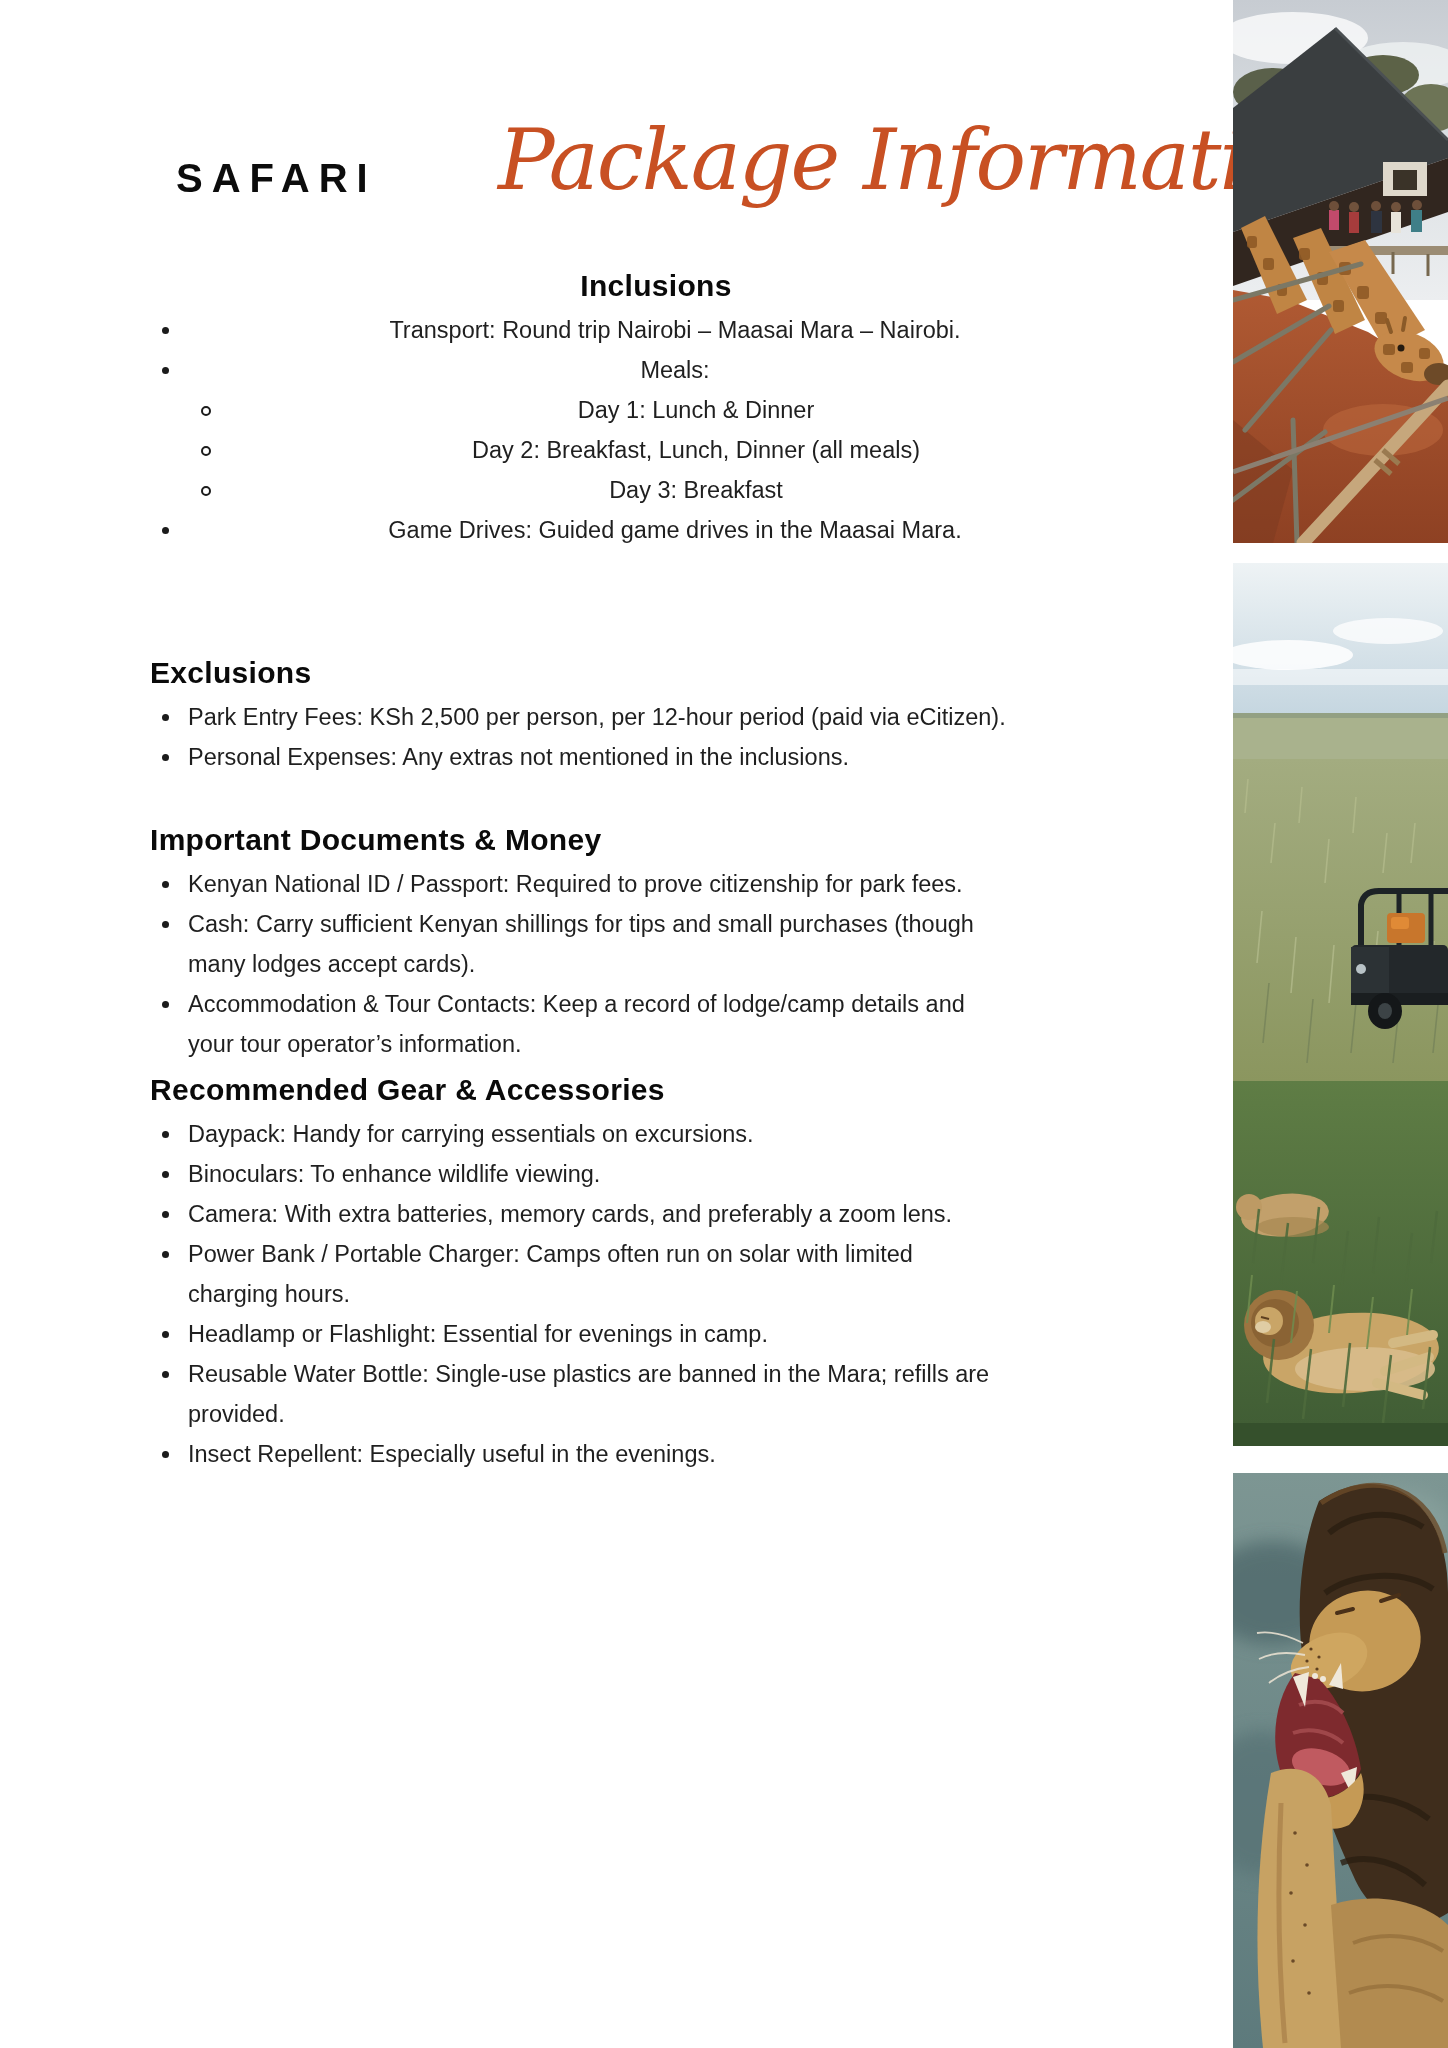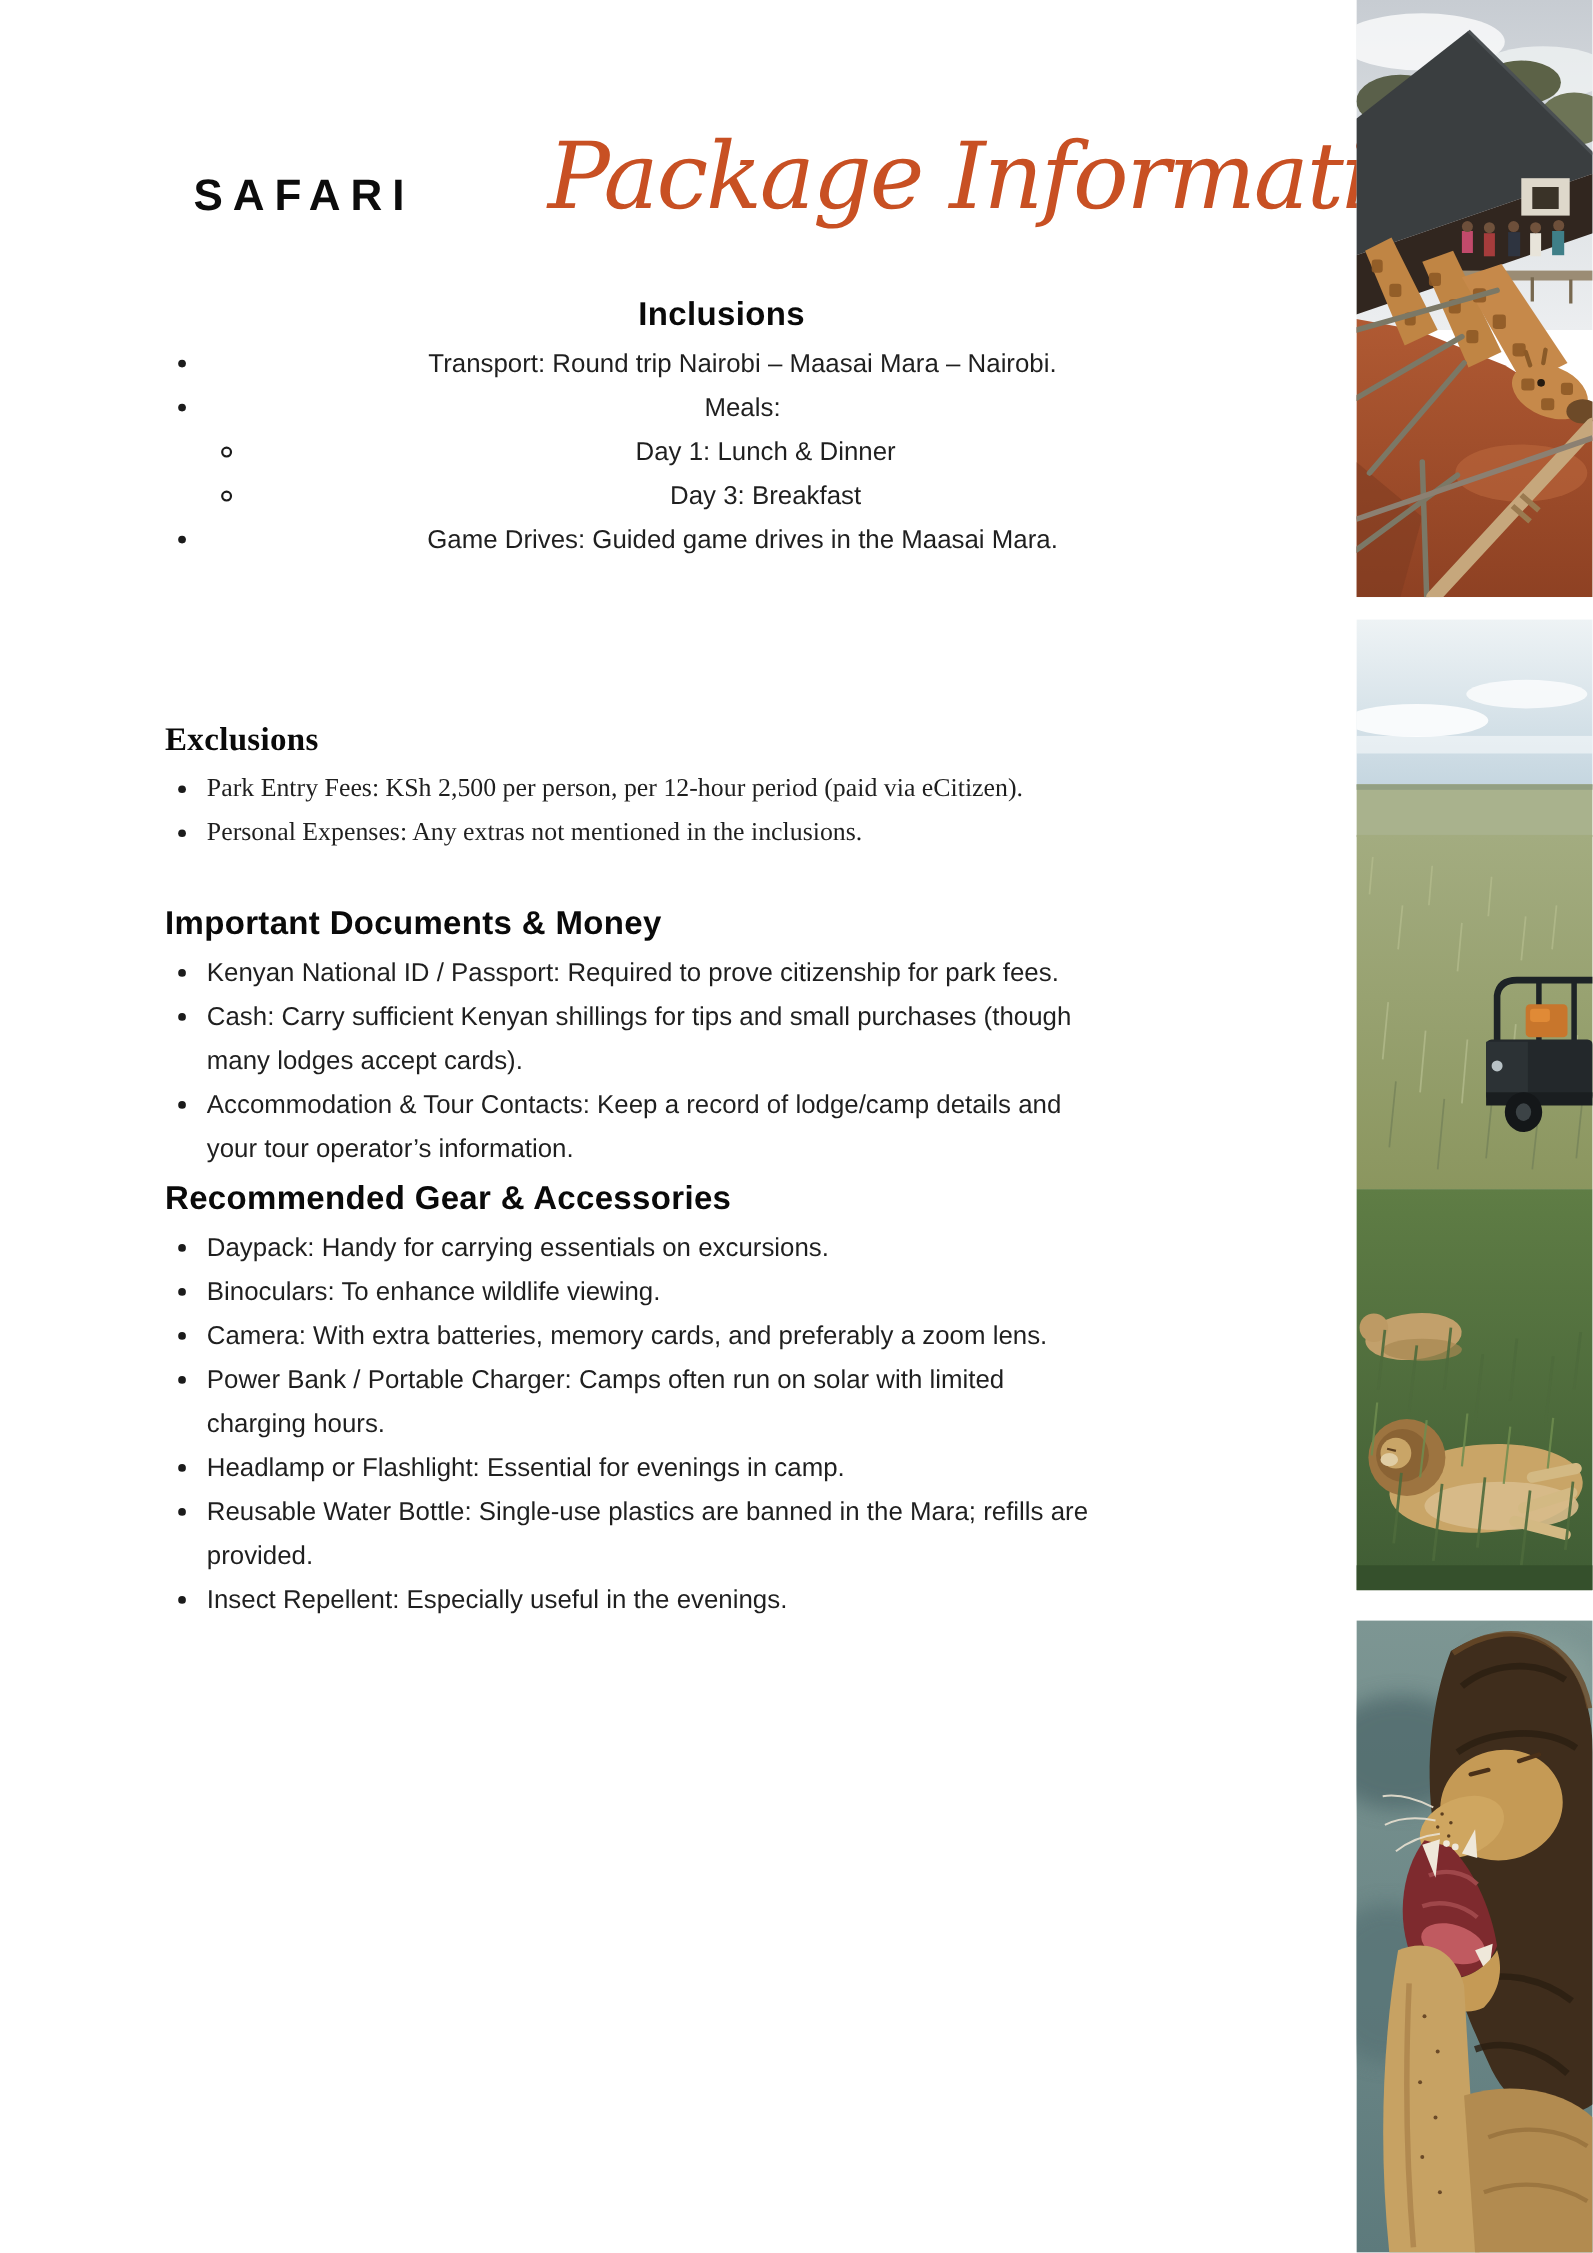--- a/index.html
+++ b/index.html
@@ -18,21 +18,21 @@
   }
   .title-script{
     position:absolute;left:498px;top:118px;
     font-family:"DejaVu Serif",serif;font-style:italic;
     font-size:84px;line-height:1;letter-spacing:-2px;
     color:#c85023;white-space:nowrap;
   }
   
   .section{position:absolute;left:150px;width:1012px;}
   #sec-inclusions{top:268px;text-align:center;}
-  #sec-exclusions{top:655px;font-family:Liberation Serif, serif;}
+  #sec-exclusions{top:655px;}
   #sec-documents{top:822px;}
   #sec-gear{top:1072px;}
   .section h2{
     margin:0 0 6px 0;font-size:30px;line-height:36px;
     font-weight:bold;color:#0a0a0a;letter-spacing:.3px;
   }
   ul.blist{margin:0;padding:0;list-style:none;}
   ul.blist>li{position:relative;padding-left:38px;}
   ul.blist>li>.ln{font-size:23.5px;line-height:40px;white-space:nowrap;}
   ul.blist>li::before{
@@ -66,20 +66,23 @@
   <h2>Inclusions</h2>
   <ul class="blist">
     <li>
       <div class="ln">Transport: Round trip Nairobi – Maasai Mara – Nairobi.</div>
     </li>
     <li>
       <div class="ln">Meals:</div>
       <ul class="sublist">
         <li>
             <div class="ln">Day 1: Lunch &amp; Dinner</div>
+          </li>
+        <li>
+            <div class="ln">Day 2: Breakfast, Lunch, Dinner (all meals)</div>
           </li>
         <li>
             <div class="ln">Day 3: Breakfast</div>
           </li>
       </ul>
     </li>
     <li>
       <div class="ln">Game Drives: Guided game drives in the Maasai Mara.</div>
     </li>
   </ul>

